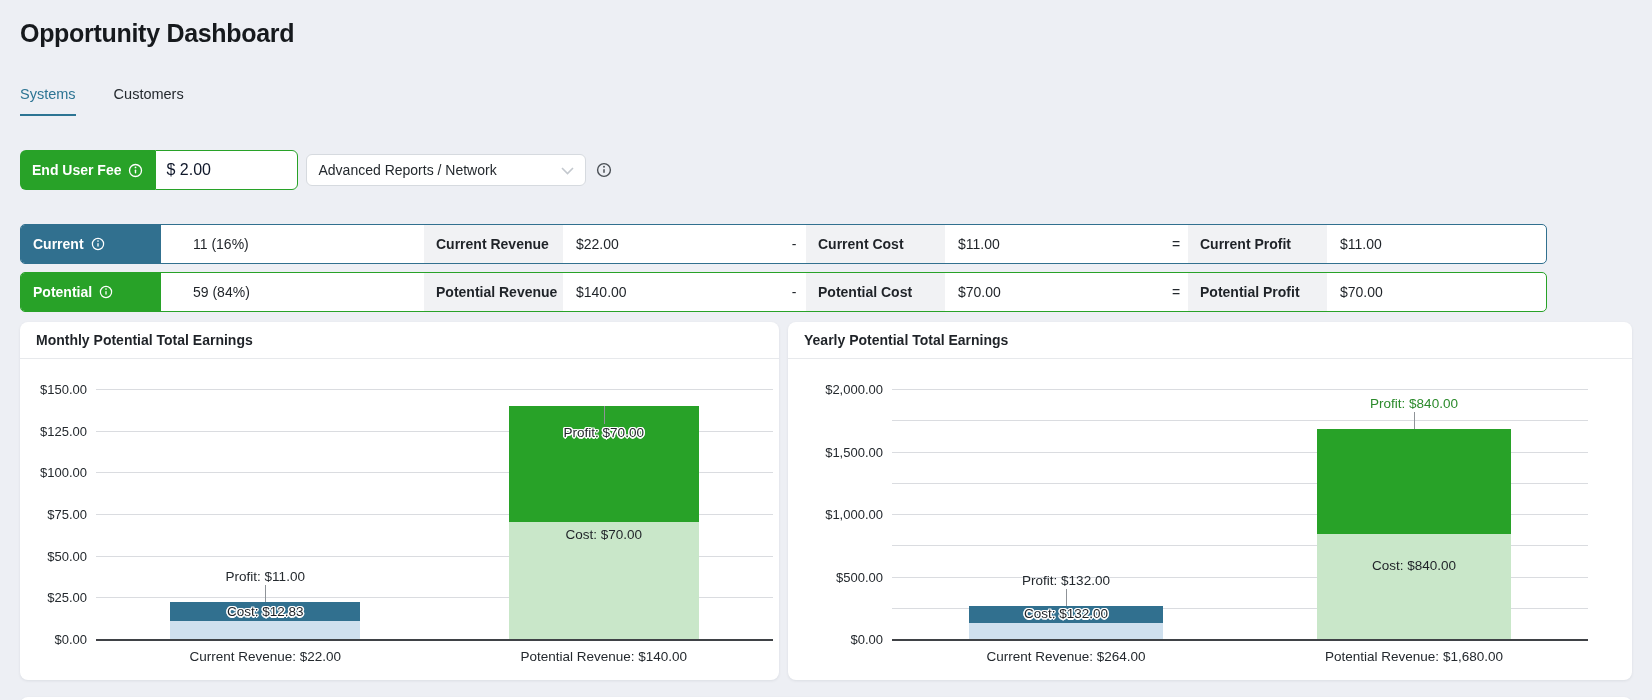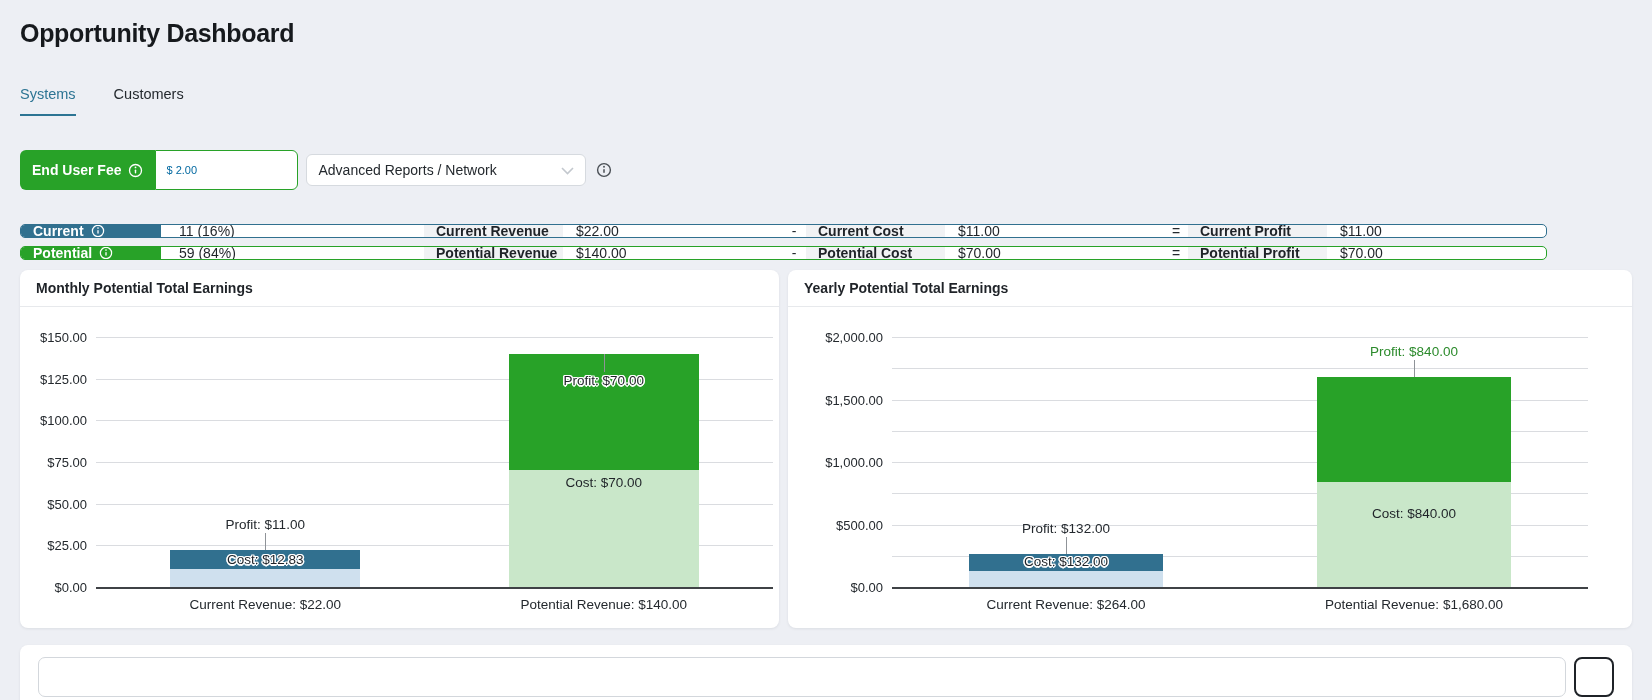--- a/index.html
+++ b/index.html
@@ -16,31 +16,31 @@
   .tabs { display:flex; gap:38px; margin-top:38px; }
   .tab { font-size:14.5px; color:#24292e; padding-bottom:12px; border-bottom:2px solid transparent; cursor:pointer; }
   .tab.active { color:#2c7493; border-bottom-color:#2c7493; }
 
   
   .fee-row { display:flex; align-items:center; margin-top:38px; height:32px; }
   .fee-group { display:flex; height:40px; }
   .fee-label { display:flex; align-items:center; gap:7px; padding:0 12px; background:#28a228; color:#fff;
                font-weight:700; font-size:14px; border-radius:6px 0 0 6px; }
   .fee-input { display:flex; align-items:center; width:143px; padding:0 10px; background:#fff;
-               border:1px solid #28a228; border-radius:0 6px 6px 0; font-size:11px; color:#0369a1; }
+               border:1px solid #28a228; border-radius:0 6px 6px 0; font-size:16px; color:#0f172a; }
   .select { margin-left:8px; width:280px; height:32px; background:#fff; border:1px solid #d6dadf; border-radius:6px;
             display:flex; align-items:center; justify-content:space-between; padding:0 11px; font-size:14px; color:#24292e; cursor:pointer; }
   .standalone-info { margin-left:10px; color:#4a4f55; display:flex; align-items:center; cursor:pointer; }
 
   
   .summaries { margin:38px 85px 0 0; display:flex; flex-direction:column; gap:8px; }
-  .summary-row { display:flex; align-items:stretch; height:14px; background:#fff; border:1px solid #888;
+  .summary-row { display:flex; align-items:stretch; height:40px; background:#fff; border:1px solid #888;
                  border-radius:5px; overflow:hidden; font-size:14px;text-align:right; }
   .row-label { width:140px; flex:0 0 140px; color:#fff; font-weight:700; display:flex; align-items:center; gap:7px; padding:0 12px; }
-  .row-count { width:263px; flex:0 0 263px; display:flex; align-items:center; padding:0 18px; color:#1f2328; }
+  .row-count { width:263px; flex:0 0 263px; display:flex; align-items:center; padding:0 32px; color:#1f2328; }
   .row-cell-label { width:139px; flex:0 0 139px; background:#f1f2f4; font-weight:700; color:#1f2328;
                     display:flex; align-items:center; padding:0 12px; white-space:nowrap; }
   .row-value { flex:1 1 0; display:flex; align-items:center; padding:0 13px; color:#1f2328; }
   .row-op { width:24px; flex:0 0 24px; display:flex; align-items:center; justify-content:center; color:#24292e; }
 
   
   .charts { display:flex; gap:9px; margin-top:10px; }
   .chart-card { background:#fff; border-radius:8px; box-shadow:0 1px 3px rgba(16,24,40,.08); overflow:hidden; }
   .chart-card.monthly { flex:0 0 759px; }
   .chart-card.yearly  { flex:1 1 auto; }

